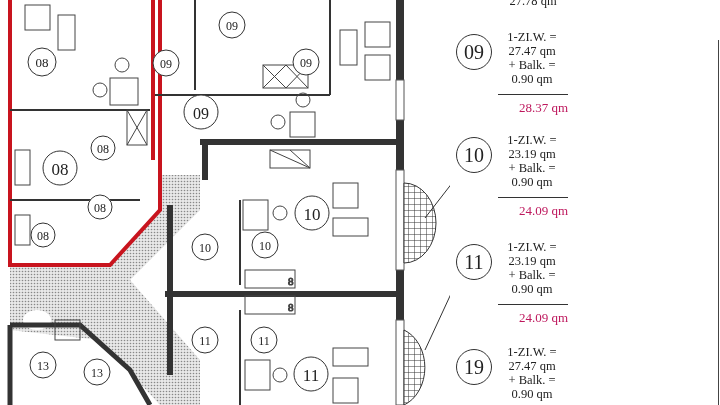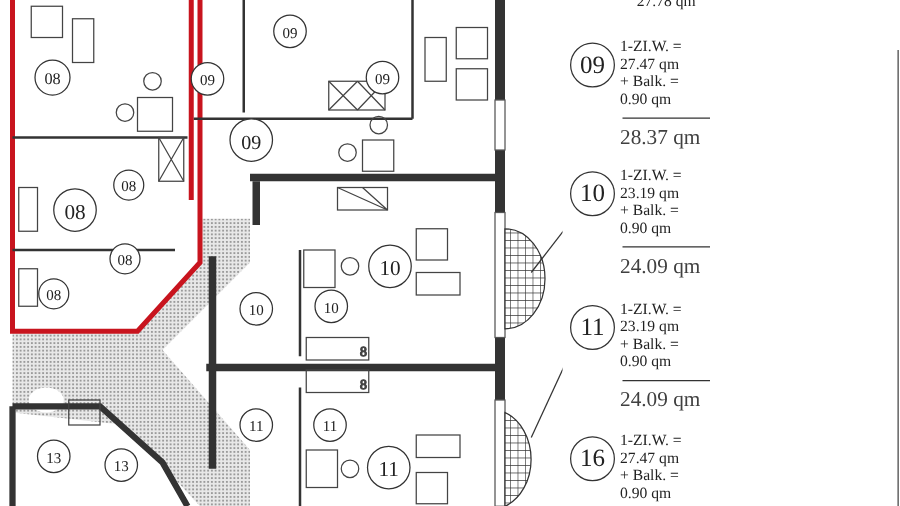--- a/index.html
+++ b/index.html
@@ -1,23 +1,23 @@
 <!DOCTYPE html>
 <html><head>
 <meta charset="utf-8">
 <style>
   html,body{margin:0;padding:0;background:#fff;}
   body{width:720px;height:405px;overflow:hidden;position:relative;font-family:"Liberation Serif","DejaVu Serif",serif;}
   #plan{position:absolute;left:0;top:0;}
   .legend{position:absolute;left:450px;top:0;width:160px;height:386px;}
   .entry{position:absolute;left:0;width:150px;}
   .entry .circ{position:absolute;left:6px;width:34px;height:34px;border:1px solid #333;border-radius:50%;font-size:20px;line-height:34px;text-align:center;color:#222;}
-  .entry .lines{position:absolute;left:46px;font-size:12.5px;line-height:14px;color:#222;text-align:left;width:72px;}
+  .entry .lines{position:absolute;left:46px;font-size:12.5px;line-height:14px;color:#222;text-align:center;width:72px;}
   .entry .rule{position:absolute;left:48px;width:70px;border-top:1px solid #333;}
-  .entry .total{position:absolute;left:46px;width:72px;text-align:left;font-size:17px;color:#404040;}
+  .entry .total{position:absolute;left:46px;width:72px;text-align:right;font-size:13px;color:#be185d;}
   .toptotal{position:absolute;left:48px;top:-6px;font-size:12.5px;color:#222;width:70px;text-align:center;}
   .edge{position:absolute;left:718px;top:40px;width:1px;height:365px;background:#444;}
 </style>
 </head>
 <body>
 
 <svg id="plan" width="450" height="405" viewBox="0 0 450 405">
   <defs>
     <pattern id="dots" width="3" height="3" patternUnits="userSpaceOnUse">
       <rect width="3" height="3" fill="#e8e8e8"></rect>
@@ -172,21 +172,21 @@
       <div>1-ZI.W. =</div>
       <div>23.19 qm</div>
       <div>+ Balk. =</div>
       <div>0.90 qm</div>
     </div>
     <div class="rule" style="top:64px"></div>
     <div class="total" style="top:70px">24.09 qm</div>
   </div>
 
   <div class="entry" style="top:345px">
-    <div class="circ" style="top:4px">16</div>
+    <div class="circ" style="top:4px">19</div>
     <div class="lines" style="top:0">
       <div>1-ZI.W. =</div>
       <div>27.47 qm</div>
       <div>+ Balk. =</div>
       <div>0.90 qm</div>
     </div>
   </div>
 </div>
 
 <div class="edge"></div>

